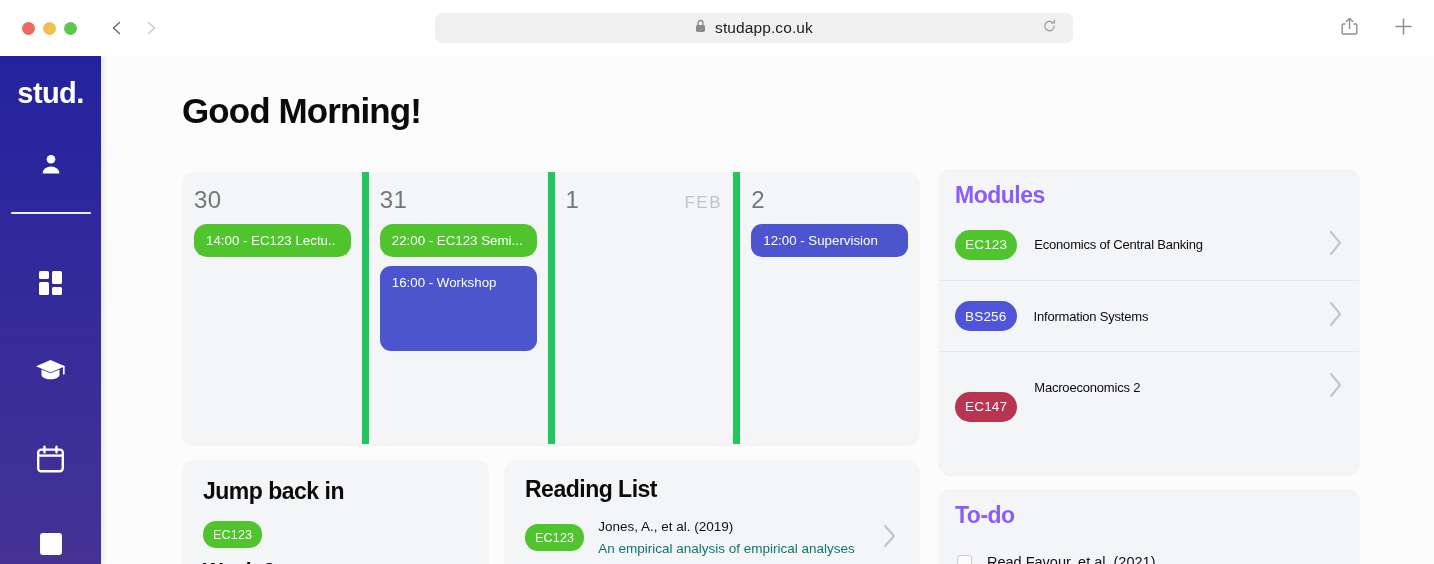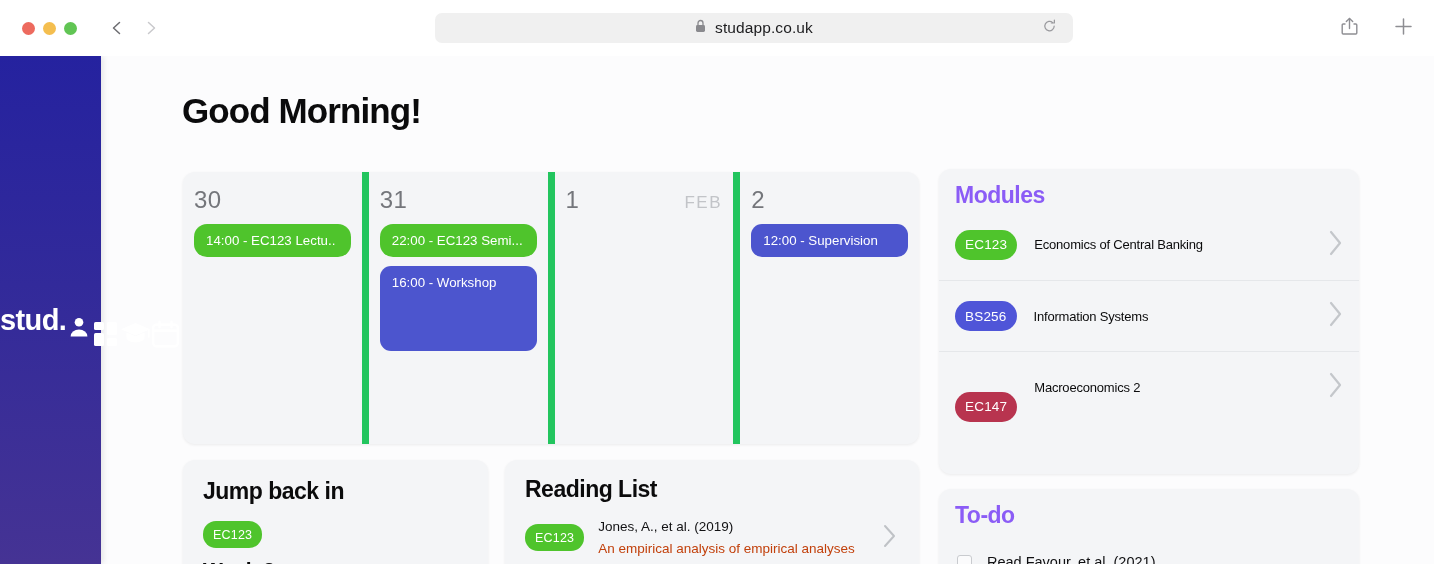--- a/index.html
+++ b/index.html
@@ -42,21 +42,21 @@
   
   .app {
     position: absolute; top: 56px; left: 0; width: 1434px; height: 508px;
     background: #FCFCFD; overflow: hidden;
   }
 
   
   .sidebar {
     position: absolute; left: 0; top: 0; width: 101px; height: 508px;
     background: linear-gradient(180deg, #25229F 0%, #322A9A 45%, #453394 100%);
-    display: flex; flex-direction: row; align-items: center;
+    display: flex; flex-direction: column; align-items: center;
     box-shadow: 2px 0 6px rgba(0,0,0,.10);
   }
   .logo {
     color: #ffffff; font-size: 29px; font-weight: 700;
     letter-spacing: -0.6px; margin-top: 21px;
   }
   .side-icon {
     width: 44px; height: 44px; display: flex; align-items: center; justify-content: center;
   }
   .side-icon svg { display: block; }
@@ -105,21 +105,21 @@
     background: #F4F5F7; border-radius: 12px; padding: 16px 20px;
     box-shadow: 0 1px 3px rgba(0,0,0,.07);
   }
   .card-title { font-size: 23px; font-weight: 700; color: #0b0b0c; letter-spacing: -0.5px; }
   .jump-badge { margin-top: 16px; }
   .jump-week { margin-top: 10px; font-size: 21px; font-weight: 700; color: #0b0b0c; }
 
   .reading-row { display: flex; align-items: center; gap: 14px; margin-top: 16px; }
   .reading-text { flex: 1; }
   .reading-author { font-size: 13.5px; color: #121214; margin-bottom: 7px; }
-  .reading-title { font-size: 13.5px; color: #c2410c; }
+  .reading-title { font-size: 13.5px; color: #0f766e; }
   .reading-chevron { padding-right: 2px; }
 
   
   .modules {
     position: absolute; left: 838px; top: 113px;
     width: 420px; height: 305px;
     background: #F4F5F7; border-radius: 12px; padding: 13px 0 0 0;
     box-shadow: 0 1px 3px rgba(0,0,0,.07);
   }
   .panel-title { font-size: 23px; font-weight: 700; color: #8b5cf6; letter-spacing: -0.5px; padding: 0 16px; }

